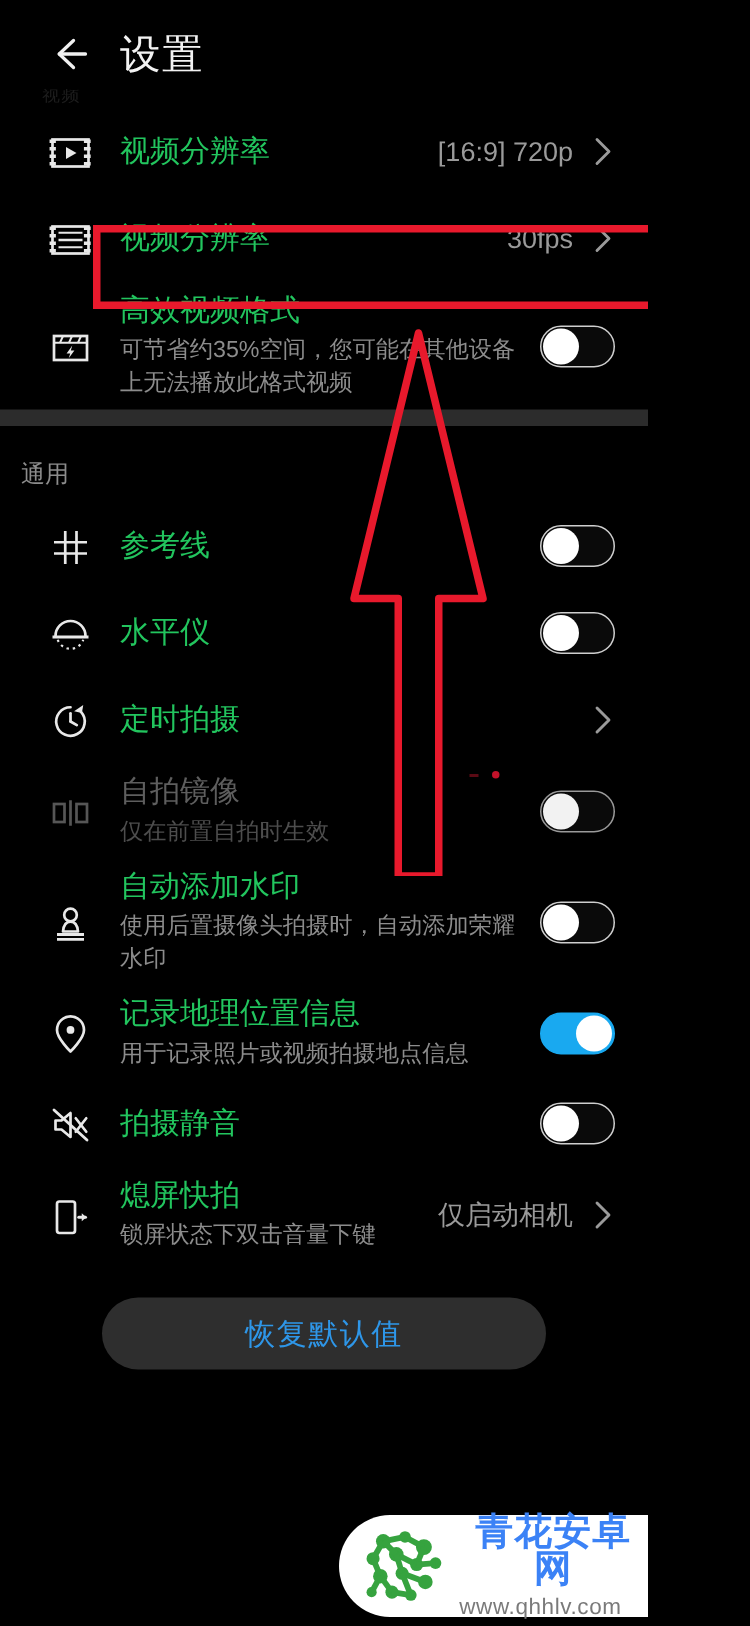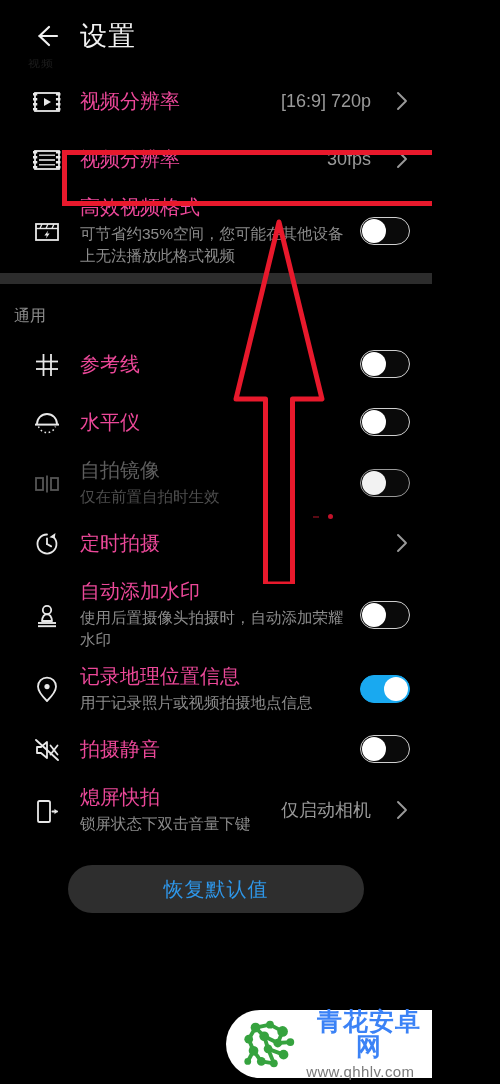--- a/index.html
+++ b/index.html
@@ -24,25 +24,25 @@
   }
 
   
   .row{
     position:relative;display:flex;align-items:center;
     min-height:58px;padding:6px 22px 6px 24px;box-sizing:border-box;
   }
   .row .ico{width:46px;min-width:46px;display:flex;align-items:flex-start;justify-content:center;padding-top:2px;}
   .row.two-line .ico{align-items:center;}
   .row .txt{flex:1;display:flex;flex-direction:column;justify-content:center;padding-left:10px;}
-  .row .label{color:#ec4899;font-size:20px;line-height:26px;}
+  .row .label{color:#22c55e;font-size:20px;line-height:26px;}
   .row .sub{color:#8c8c8c;font-size:15.5px;line-height:22px;margin-top:3px;max-width:282px;}
   .row.dim .label{color:#5e5e5e;}
   .row.dim .sub{color:#4d4d4d;}
-  .row .right{display:flex;align-items:center;gap:23px;margin-left:8px;}
+  .row .right{display:flex;align-items:center;gap:12px;margin-left:8px;}
   .value{color:#9a9a9a;font-size:18px;white-space:nowrap;}
   .chev{color:#8a8a8a;font-size:0;line-height:0;}
 
   
   .toggle{width:50px;height:28px;border-radius:14px;position:relative;box-sizing:border-box;}
   .toggle.off{background:#0a0a0a;border:1.6px solid #cfcfcf;}
   .toggle.off .knob{position:absolute;left:1px;top:1px;width:24px;height:24px;border-radius:50%;background:#fff;}
   .toggle.on{background:#19a9f0;border:1.6px solid #19a9f0;}
   .toggle.on .knob{position:absolute;right:1px;top:1px;width:24px;height:24px;border-radius:50%;background:#fff;}
   .toggle.dim.off{border-color:#9a9a9a;}
@@ -201,57 +201,57 @@
       <div class="txt">
         <div class="label">水平仪</div>
       </div>
       <div class="right">
         <div class="toggle off">
             <div class="knob"></div>
           </div>
       </div>
     </div>
 
-    <div class="row two-line dim">
-      <div class="ico">
-        <svg width="28" height="26" viewBox="0 0 28 26">
-          <rect x="3" y="7" width="7" height="12" fill="none" stroke="#565656" stroke-width="1.8"></rect>
-          <rect x="18" y="7" width="7" height="12" fill="none" stroke="#565656" stroke-width="1.8"></rect>
-          <line x1="14" y1="4.5" x2="14" y2="21.5" stroke="#565656" stroke-width="1.8"></line>
-        </svg>
-      </div>
-      <div class="txt">
-        <div class="label">自拍镜像</div>
-        <div class="sub">仅在前置自拍时生效</div>
-      </div>
-      <div class="right">
-        <div class="toggle off dim">
-            <div class="knob"></div>
-          </div>
-      </div>
-    </div>
-
     <div class="row">
       <div class="ico">
         <svg width="28" height="28" viewBox="0 0 28 28">
           <path d="M14 4.5 A9.5 9.5 0 1 0 21 7.6" fill="none" stroke="#e8e8e8" stroke-width="1.8" stroke-linecap="round"></path>
           <path d="M22.5 3 L21.6 8.4 L16.4 7.2 Z" fill="#e8e8e8"></path>
           <line x1="14" y1="14" x2="14" y2="8.5" stroke="#e8e8e8" stroke-width="1.8" stroke-linecap="round"></line>
           <line x1="14" y1="14" x2="18.2" y2="16.4" stroke="#e8e8e8" stroke-width="1.8" stroke-linecap="round"></line>
         </svg>
       </div>
       <div class="txt">
         <div class="label">定时拍摄</div>
       </div>
       <div class="right">
         <span class="chev">
           <svg width="16" height="24" viewBox="0 0 16 24">
               <path d="M4 4 L12 12 L4 20" fill="none" stroke="#9a9a9a" stroke-width="1.9" stroke-linecap="round" stroke-linejoin="round"></path>
             </svg>
         </span>
+      </div>
+    </div>
+
+    <div class="row two-line dim">
+      <div class="ico">
+        <svg width="28" height="26" viewBox="0 0 28 26">
+          <rect x="3" y="7" width="7" height="12" fill="none" stroke="#565656" stroke-width="1.8"></rect>
+          <rect x="18" y="7" width="7" height="12" fill="none" stroke="#565656" stroke-width="1.8"></rect>
+          <line x1="14" y1="4.5" x2="14" y2="21.5" stroke="#565656" stroke-width="1.8"></line>
+        </svg>
+      </div>
+      <div class="txt">
+        <div class="label">自拍镜像</div>
+        <div class="sub">仅在前置自拍时生效</div>
+      </div>
+      <div class="right">
+        <div class="toggle off dim">
+            <div class="knob"></div>
+          </div>
       </div>
     </div>
 
     <div class="row two-line">
       <div class="ico">
         <svg width="28" height="28" viewBox="0 0 28 28">
           <circle cx="14" cy="8" r="4.2" fill="none" stroke="#e8e8e8" stroke-width="1.8"></circle>
           <path d="M9 19 C9.4 14.5 11.4 12.4 14 12.4 C16.6 12.4 18.6 14.5 19 19 Z" fill="none" stroke="#e8e8e8" stroke-width="1.8" stroke-linejoin="round"></path>
           <line x1="5" y1="21" x2="23" y2="21" stroke="#e8e8e8" stroke-width="1.9"></line>
           <line x1="5" y1="24.2" x2="23" y2="24.2" stroke="#e8e8e8" stroke-width="1.9"></line>

